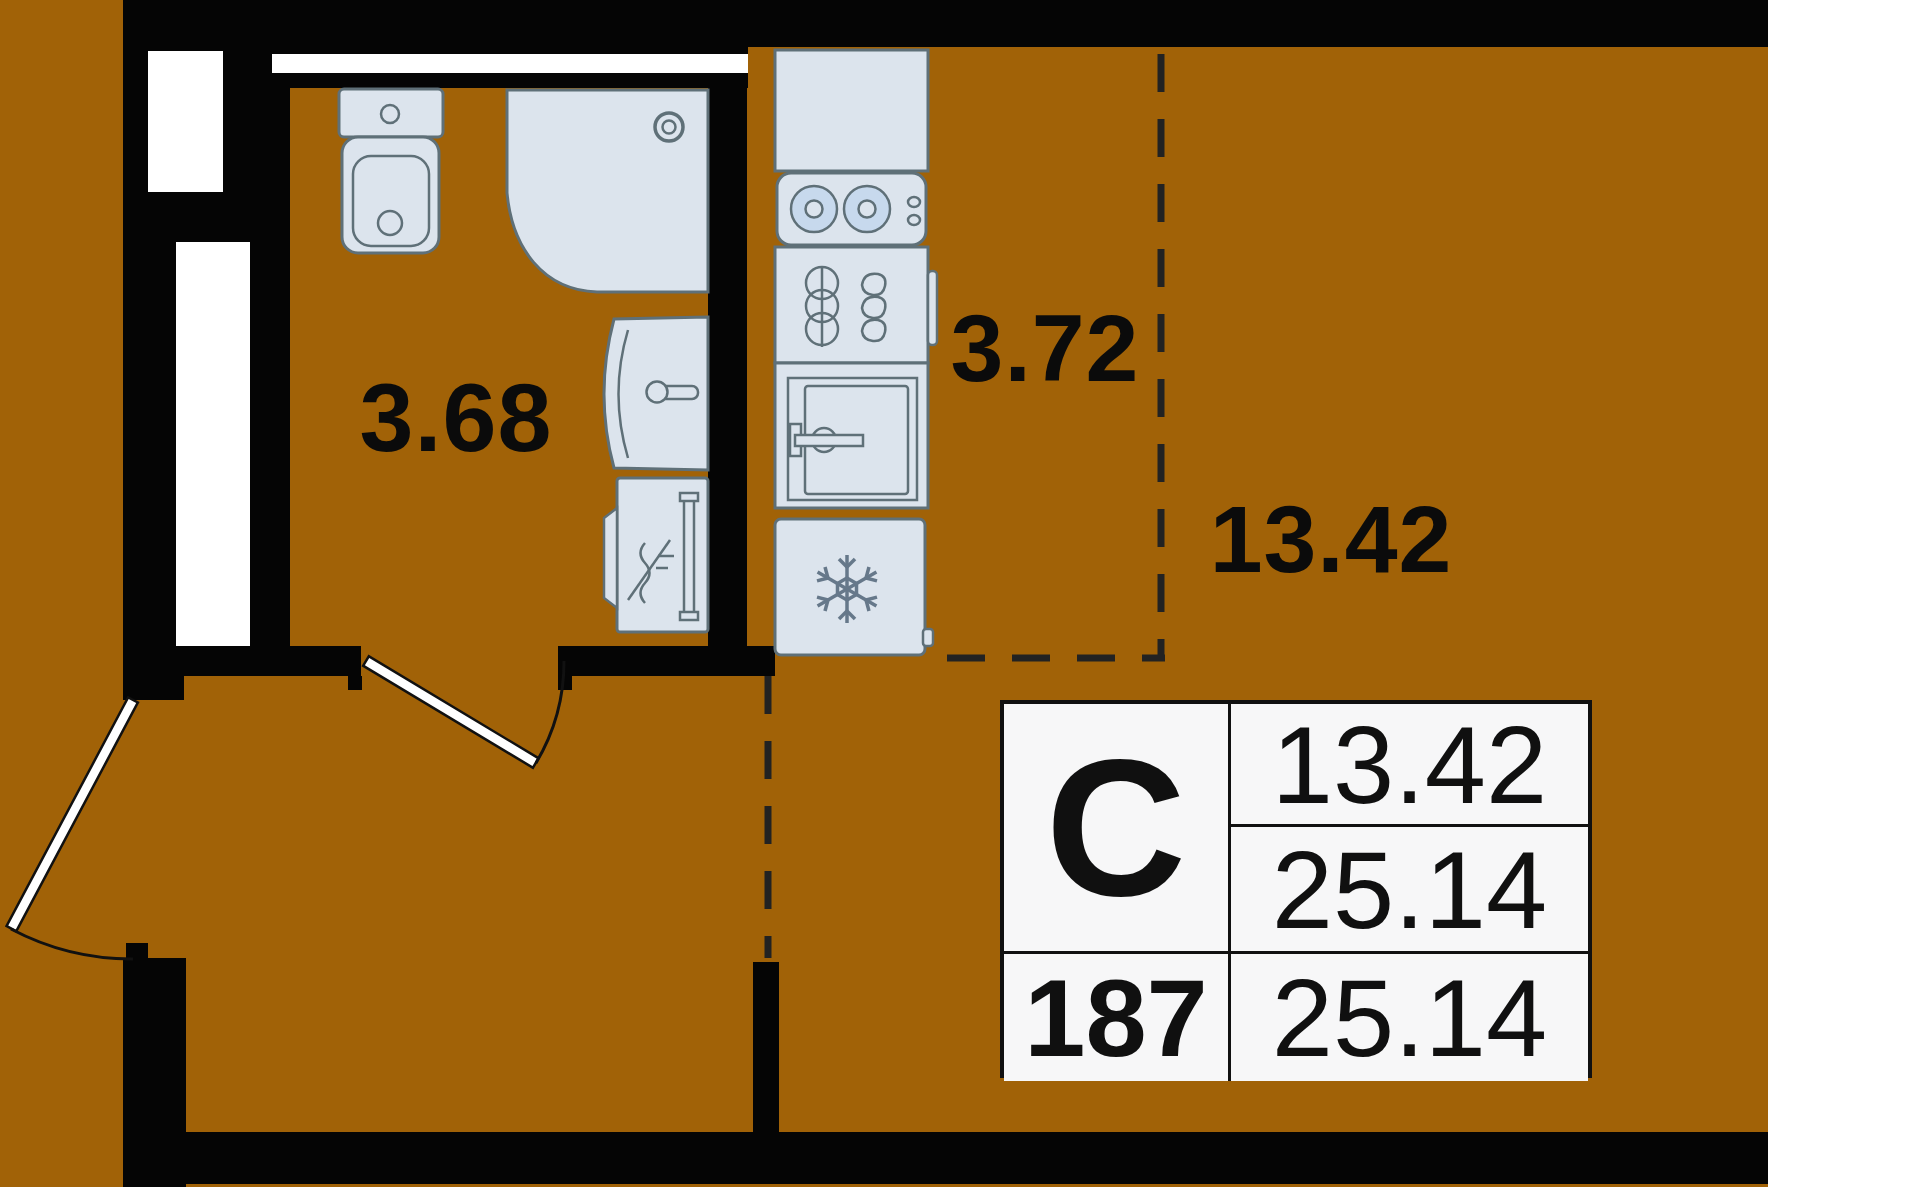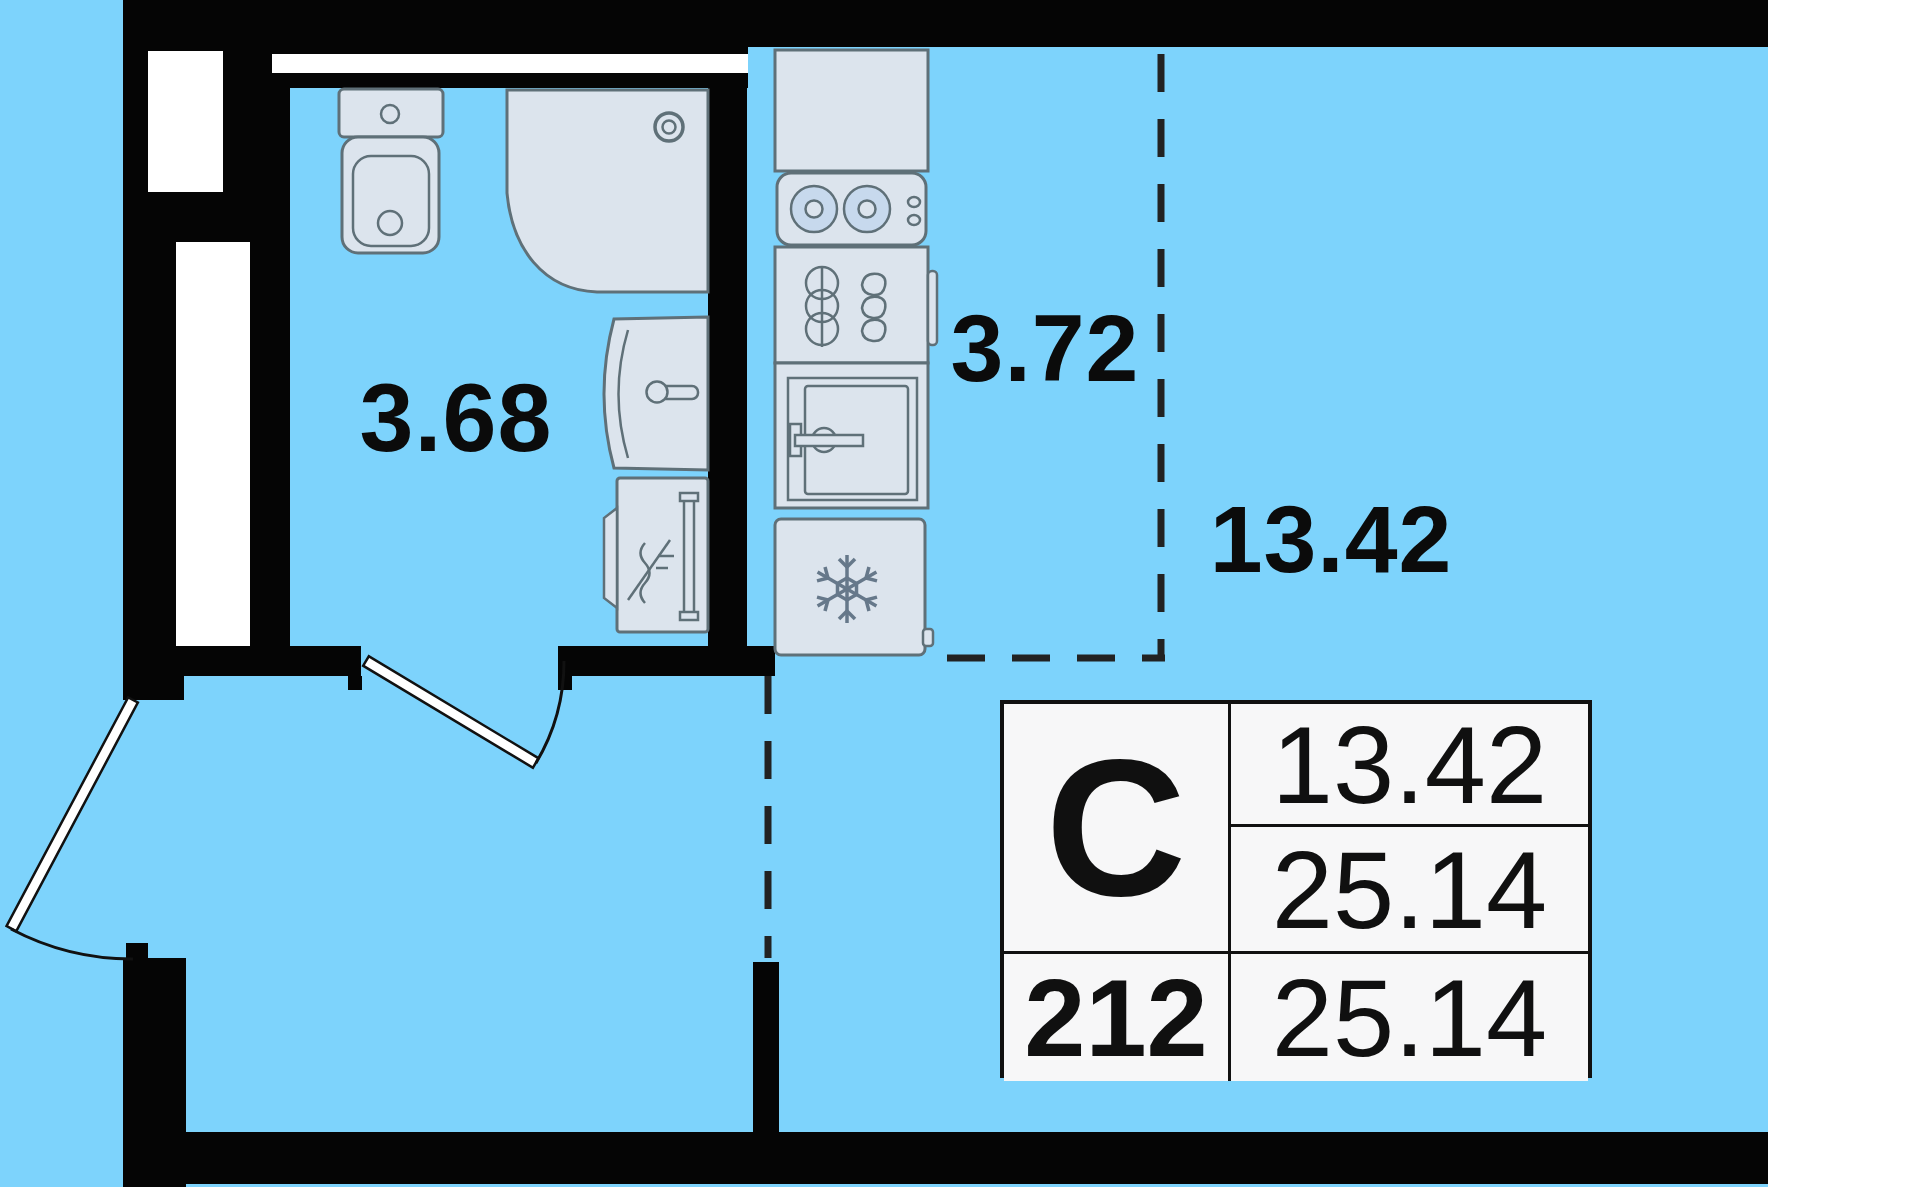--- a/index.html
+++ b/index.html
@@ -7,21 +7,21 @@
     --fixture-fill:#dce4ed;
     --fixture-stroke:#5f7078;
     --burner-fill:#c7d9ed;
     --glazing-fill:#a9d0f4;
     --sill-stroke:#b9c7d3;
     --table-bg:#f7f7f8;
     --label:#0b0b0b;
   }
   html,body{margin:0;padding:0;background:#fff;}
   #stage{
-    position:relative;width:1768px;height:1187px;background:#7dd3fc;overflow:hidden;
+    position:relative;width:1768px;height:1187px;background:#a16207;overflow:hidden;
     font-family:"Liberation Sans","DejaVu Sans",sans-serif;
   }
   #plan-svg{position:absolute;left:0;top:0;}
   .wall{fill:var(--wall);}
   .hole{fill:#ffffff;}
   .fx{fill:var(--fixture-fill);stroke:var(--fixture-stroke);stroke-width:3;}
   .fx2{fill:var(--fixture-fill);stroke:var(--fixture-stroke);stroke-width:2.5;}
   .ln{fill:none;stroke:var(--fixture-stroke);stroke-width:2.5;}
   .ln3{fill:none;stroke:var(--fixture-stroke);stroke-width:3.5;}
   .burner{fill:var(--burner-fill);stroke:var(--fixture-stroke);stroke-width:2.5;}
@@ -252,17 +252,17 @@
 
   <div class="zone-label zl-95" style="left:1045px;top:348px;">3.72</div>
 
   <div class="zone-label zl-95" style="left:1331px;top:539px;">13.42</div>
 
 
   <div id="info-table">
     <div class="cell cell-type">С</div>
     <div class="cell cell-r1">13.42</div>
     <div class="cell cell-r2">25.14</div>
-    <div class="cell cell-num">212</div>
+    <div class="cell cell-num">187</div>
     <div class="cell cell-r3">25.14</div>
   </div>
 
 </div>
 
 </body></html>

